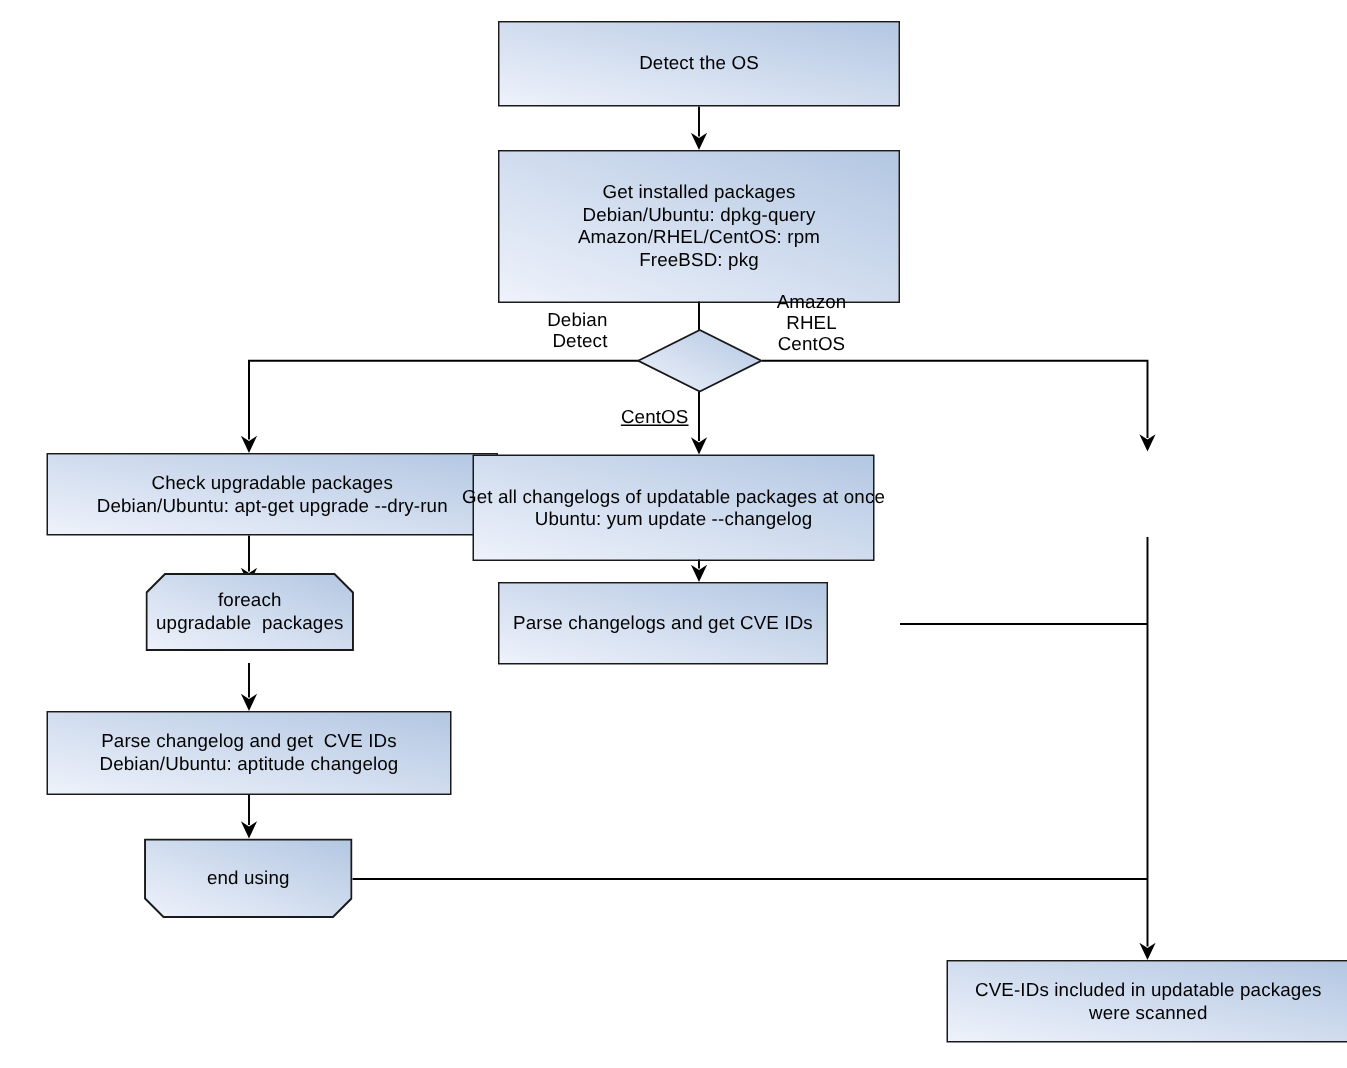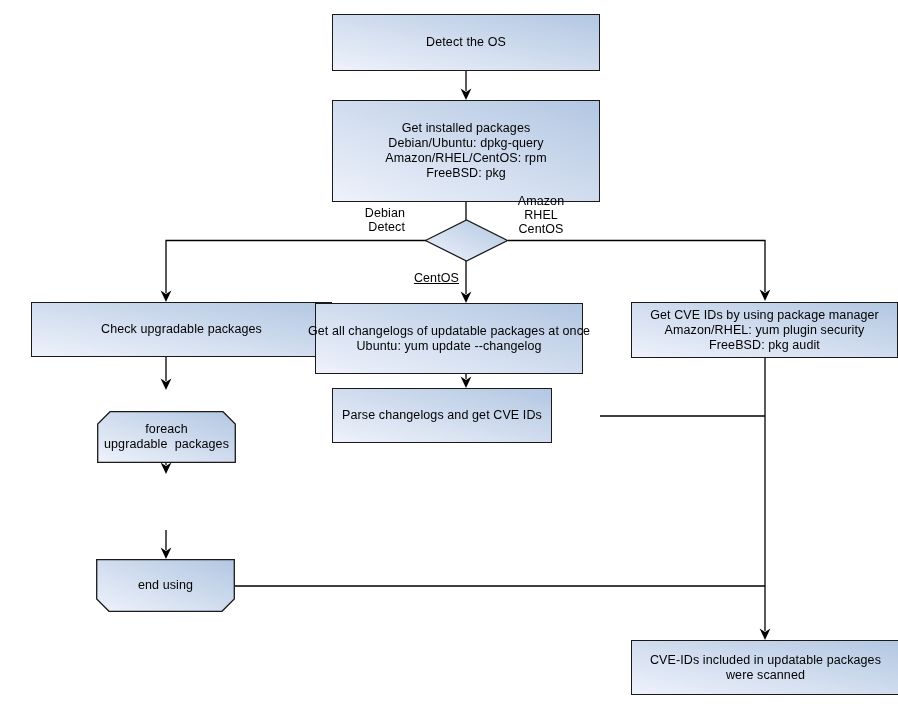--- a/index.html
+++ b/index.html
@@ -110,53 +110,53 @@
     <div class="line">CentOS</div>
   </div>
 
   <div class="edge-label lbl-right" style="left:390px; top:271px; width:52px;text-decoration:underline;">
     <div class="line">CentOS</div>
   </div>
 
   
   <div class="node" style="left:14px; top:302px; width:301px; height:55px;">
     <div class="line">Check upgradable packages</div>
+    <div class="line">Debian/Ubuntu: apt-get upgrade --dry-run</div>
   </div>
 
-  <div class="shape-node" style="left:80px; top:411px; width:139px; height:52px;">
+  <div class="shape-node" style="left:80px; top:382px; width:139px; height:52px;">
     <svg width="139" height="52">
       <polygon points="13,0.7 126,0.7 138.3,13 138.3,51.3 0.7,51.3 0.7,13" fill="url(#nodeGrad)" stroke="#1a1a1a" stroke-width="1.3"></polygon>
     </svg>
     <div class="line">foreach</div>
     <div class="line">upgradable  packages</div>
   </div>
 
+  <div class="node" style="left:14px; top:474px; width:270px; height:56px;">
+    <div class="line">Parse changelog and get  CVE IDs</div>
+    <div class="line">Debian/Ubuntu: aptitude changelog</div>
+  </div>
 
   <div class="shape-node" style="left:79px; top:559px; width:139px; height:53px;">
     <svg width="139" height="53">
       <polygon points="0.7,0.7 138.3,0.7 138.3,40 126,52.3 13,52.3 0.7,40" fill="url(#nodeGrad)" stroke="#1a1a1a" stroke-width="1.3"></polygon>
     </svg>
     <div class="line">end using</div>
   </div>
 
   
   <div class="node" style="left:298px; top:303px; width:268px; height:71px;">
     <div class="line">Get all changelogs of updatable packages at once</div>
     <div class="line">Ubuntu: yum update --changelog</div>
   </div>
 
   <div class="node" style="left:315px; top:388px; width:220px; height:55px;">
     <div class="line">Parse changelogs and get CVE IDs</div>
   </div>
 
   
-  <div class="node" style="left:614px; top:302px; width:267px; height:56px;">
-    <div class="line">Get CVE IDs by using package manager</div>
-    <div class="line">Amazon/RHEL: yum plugin security</div>
-    <div class="line">FreeBSD: pkg audit</div>
-  </div>
 
   <div class="node" style="left:614px; top:640px; width:269px; height:55px;">
     <div class="line">CVE-IDs included in updatable packages</div>
     <div class="line">were scanned</div>
   </div>
 
 </div>
 
 </body></html>

